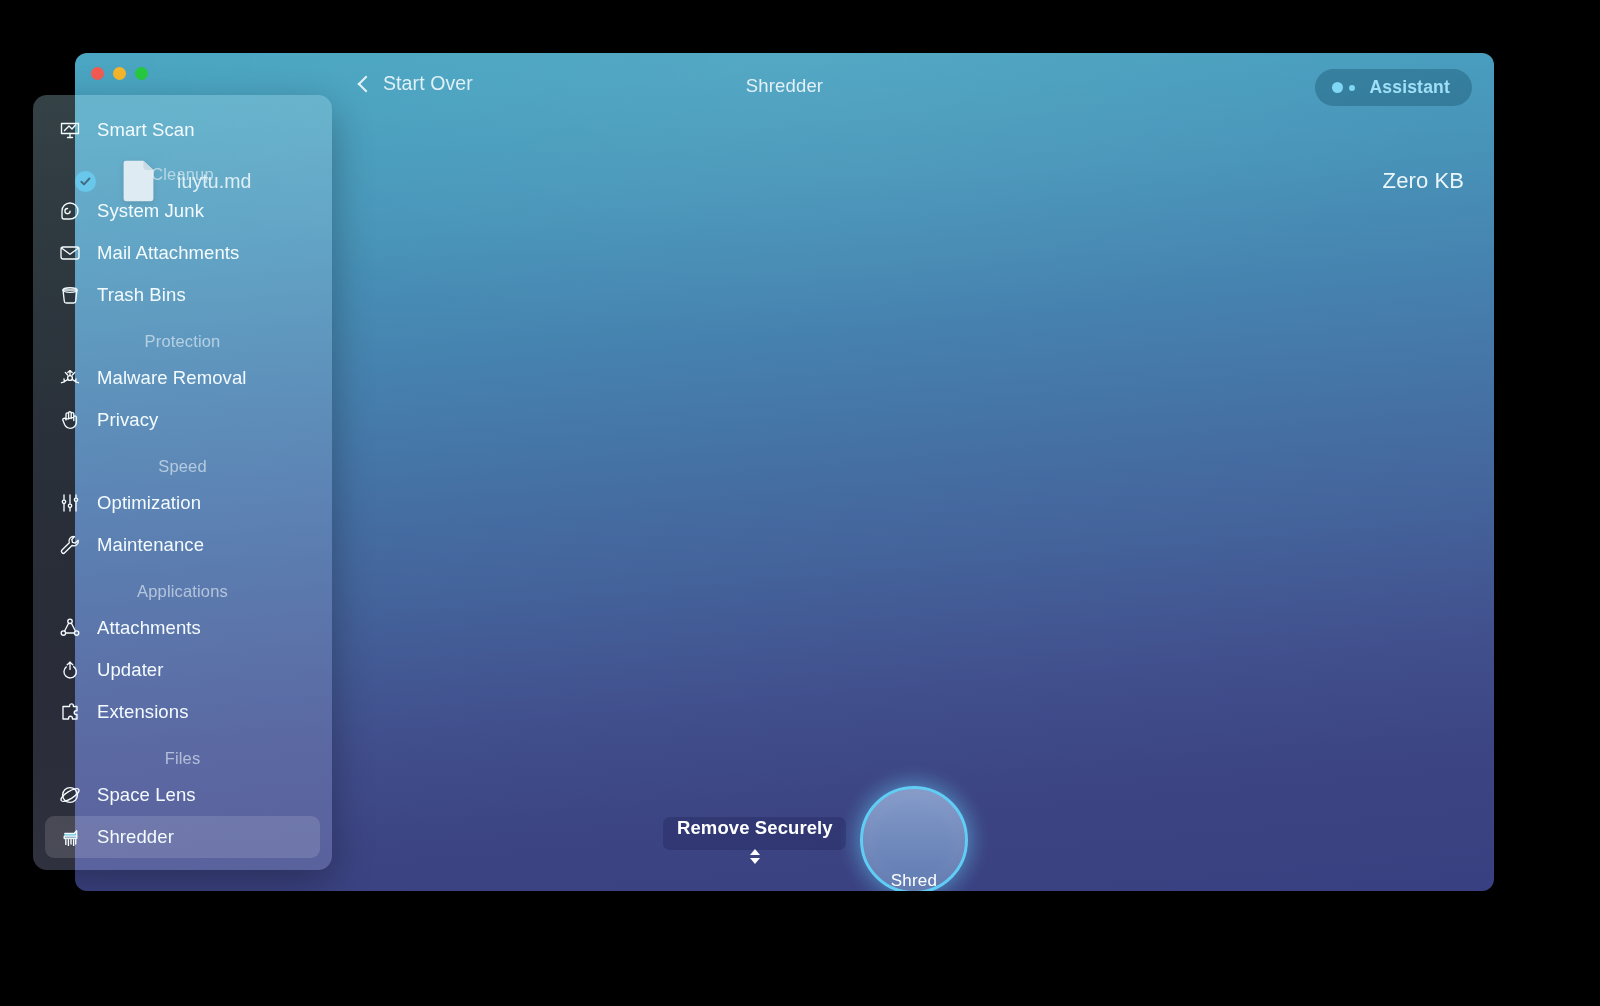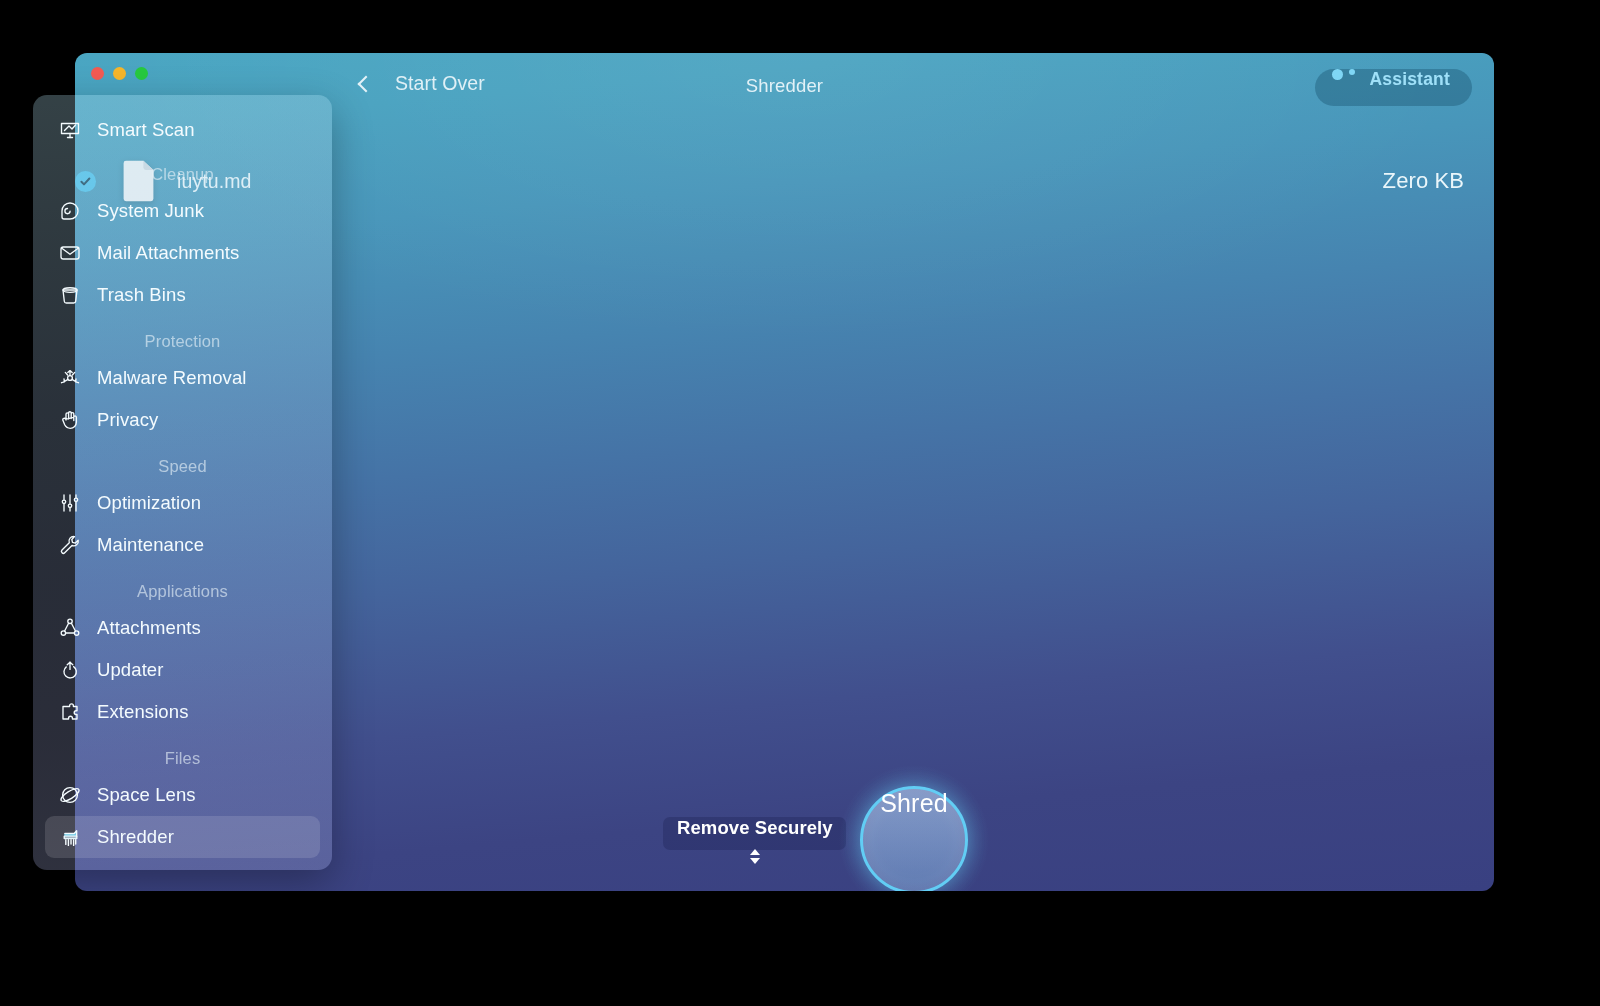--- a/index.html
+++ b/index.html
@@ -70,21 +70,21 @@
   .light-close   { background: #f25b52; }
   .light-min     { background: #f5b62b; }
   .light-max     { background: #27c93f; }
 
   #start-over {
     position: absolute;
     left: 285px;
     top: 19px;
     display: flex;
     align-items: center;
-    gap: 23px;
+    gap: 11px;
     color: #dff0f6;
     font-size: 19.5px;
     letter-spacing: 0.1px;
   }
   #start-over .chev {
     display: block;
     width: 12px; height: 12px;
     border-left: 2.1px solid #e4f2f8;
     border-bottom: 2.1px solid #e4f2f8;
     transform: rotate(45deg);
@@ -103,21 +103,21 @@
 
   #assistant-btn {
     position: absolute;
     right: 22px;
     top: 16px;
     height: 37px;
     padding: 0 22px 0 17px;
     border-radius: 19px;
     background: rgba(10,60,85,0.30);
     display: flex;
-    align-items: flex-start;
+    align-items: center;
     gap: 8px;
     color: #9fe0f8;
     font-size: 17.5px;
     font-weight: bold;
     letter-spacing: 0.2px;
   }
   #assistant-btn .dot-lg { width: 11px; height: 11px; border-radius: 50%; background: #7fd6f5; display:block; }
   #assistant-btn .dot-sm { width: 6px;  height: 6px;  border-radius: 50%; background: #7fd6f5; display:block; margin-left:-2px; }
   #assistant-btn .a-label { margin-left: 6px; }
 
@@ -221,24 +221,24 @@
     background: radial-gradient(circle, rgba(110,205,245,0.26) 38%, rgba(110,205,245,0.0) 68%);
     pointer-events: none;
   }
   #shred-button {
     position: absolute;
     inset: 0;
     border-radius: 50%;
     border: 3.2px solid #62cdf4;
     background: linear-gradient(180deg, rgba(190,205,240,0.50), rgba(150,170,220,0.30));
     display: flex;
-    align-items: flex-start;
+    align-items: flex-end;
     justify-content: center;
     color: #ffffff;
-    font-size: 25px;
+    font-size: 17px;
     letter-spacing: 0.2px;
     box-shadow: 0 0 16px rgba(98,205,244,0.35), inset 0 0 22px rgba(255,255,255,0.10);
   }
 
   
   #sidebar {
     position: absolute;
     left: 33px;
     top: 95px;
     width: 299px;

